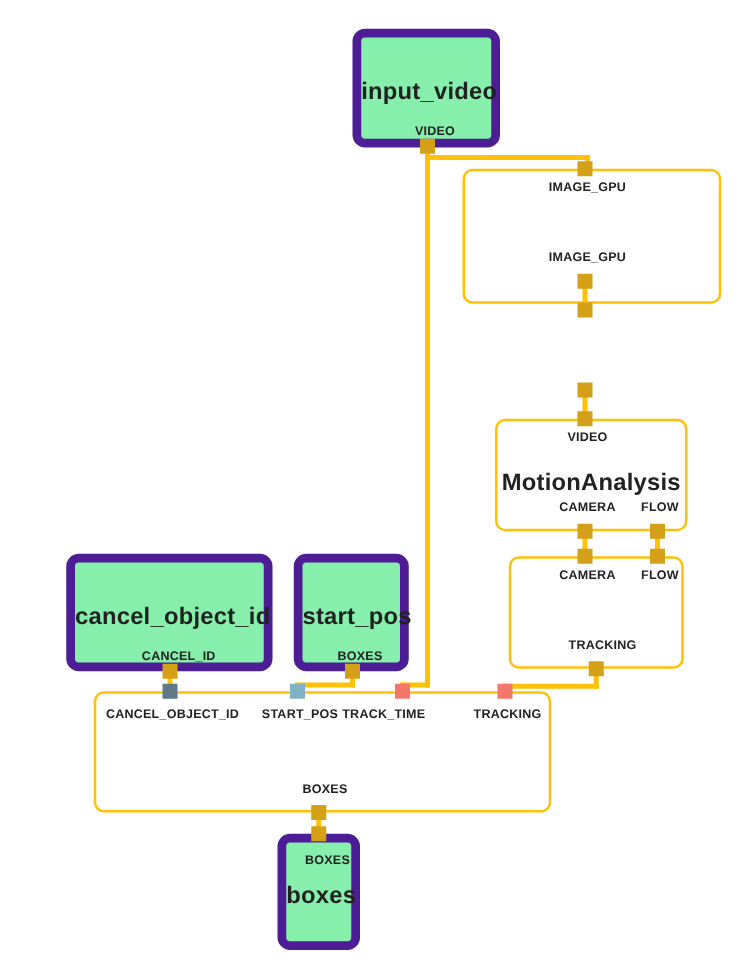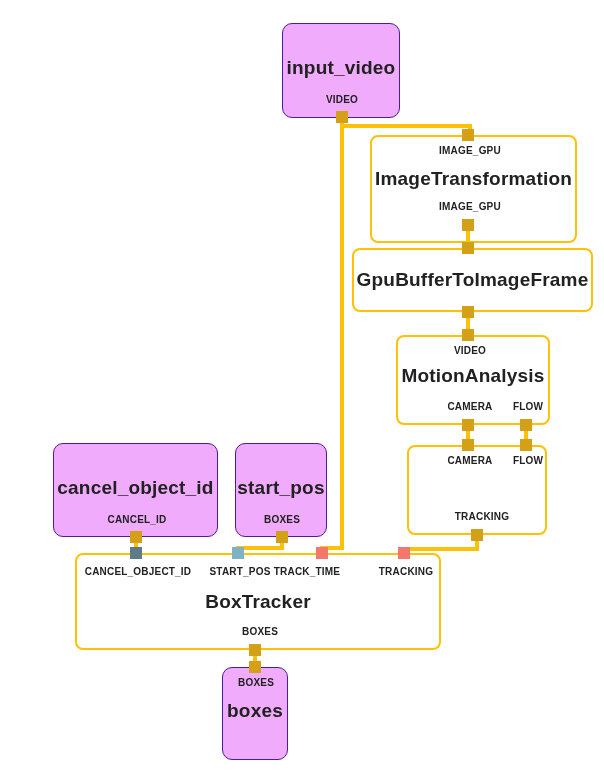--- a/index.html
+++ b/index.html
@@ -1,21 +1,21 @@
 <!DOCTYPE html>
 <html><head>
 <meta charset="utf-8">
 <style>
   html,body { margin:0; padding:0; background:#ffffff; }
   #canvas {
     position:relative; width:604px; height:784px; background:#ffffff;
     font-family:"Liberation Sans", sans-serif; overflow:hidden;
   }
   .node { position:absolute; box-sizing:border-box; border-radius:10px; z-index:1; }
-  .node.orange { background:#f0abfc; border:1px solid #4c1d95; }
+  .node.orange { background:#86efac; border:7px solid #4c1d95; }
   .node.white  { background:#ffffff; border:2px solid #FFC107; border-radius:8px; }
   .title {
     position:absolute; left:0; right:0; text-align:center;
     font-size:19px; font-weight:bold; color:#212121; letter-spacing:0.2px;
     white-space:nowrap;
   }
   .plabel {
     position:absolute; transform:translateX(-50%);
     font-size:10px; font-weight:bold; color:#212121; letter-spacing:0.2px;
     white-space:nowrap;
@@ -59,31 +59,27 @@
 
   <div class="edge" style="left:253px;top:648px;width:4px;height:21px"></div>
 
   <div class="node orange" style="left:282px;top:23px;width:118px;height:95px">
     <div class="title" style="top:33px">input_video</div>
     <div class="plabel" style="left:59px;top:70px">VIDEO</div>
   </div>
 
   <div class="node white" style="left:370px;top:135px;width:207px;height:108px">
     <div class="plabel" style="left:98px;top:8px">IMAGE_GPU</div>
-    <div class="title" style="top:31px">ImageTransformation</div>
     <div class="plabel" style="left:98px;top:64px">IMAGE_GPU</div>
   </div>
 
-  <div class="node white" style="left:352px;top:248px;width:241px;height:64px">
-    <div class="title" style="top:19px">GpuBufferToImageFrame</div>
-  </div>
 
   <div class="node white" style="left:396px;top:335px;width:154px;height:90px">
     <div class="plabel" style="left:72px;top:8px">VIDEO</div>
-    <div class="title" style="top:28px">MotionAnalysis</div>
+    <div class="title" style="top:39px">MotionAnalysis</div>
     <div class="plabel" style="left:72px;top:64px">CAMERA</div>
     <div class="plabel" style="left:130px;top:64px">FLOW</div>
   </div>
 
   <div class="node white" style="left:407px;top:445px;width:140px;height:90px">
     <div class="plabel" style="left:61px;top:8px">CAMERA</div>
     <div class="plabel" style="left:119px;top:8px">FLOW</div>
     <div class="plabel" style="left:73px;top:64px">TRACKING</div>
   </div>
 
@@ -95,21 +91,20 @@
   <div class="node orange" style="left:235px;top:443px;width:92px;height:94px">
     <div class="title" style="top:33px">start_pos</div>
     <div class="plabel" style="left:46px;top:70px">BOXES</div>
   </div>
 
   <div class="node white" style="left:75px;top:553px;width:366px;height:97px">
     <div class="plabel" style="left:61px;top:11px">CANCEL_OBJECT_ID</div>
     <div class="plabel" style="left:163px;top:11px">START_POS</div>
     <div class="plabel" style="left:230px;top:11px">TRACK_TIME</div>
     <div class="plabel" style="left:329px;top:11px">TRACKING</div>
-    <div class="title" style="top:36px">BoxTracker</div>
     <div class="plabel" style="left:183px;top:71px">BOXES</div>
   </div>
 
   <div class="node orange" style="left:222px;top:667px;width:66px;height:93px">
     <div class="plabel" style="left:33px;top:9px">BOXES</div>
     <div class="title" style="top:32px">boxes</div>
   </div>
 
   <div class="port" style="left:336px;top:111px"></div>
   <div class="port" style="left:462px;top:129px"></div>

